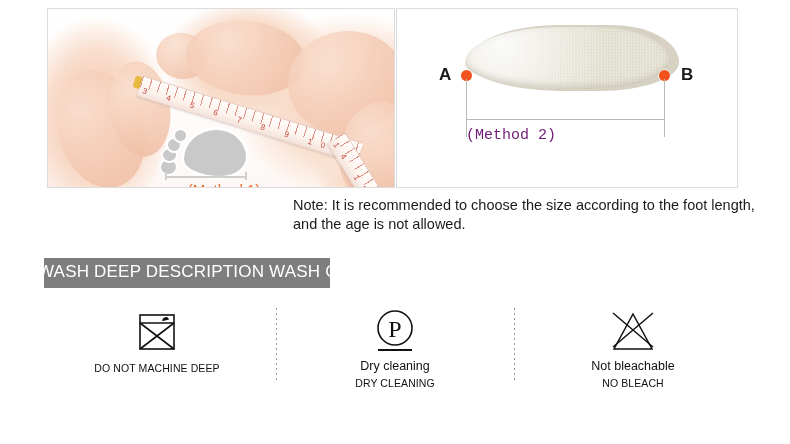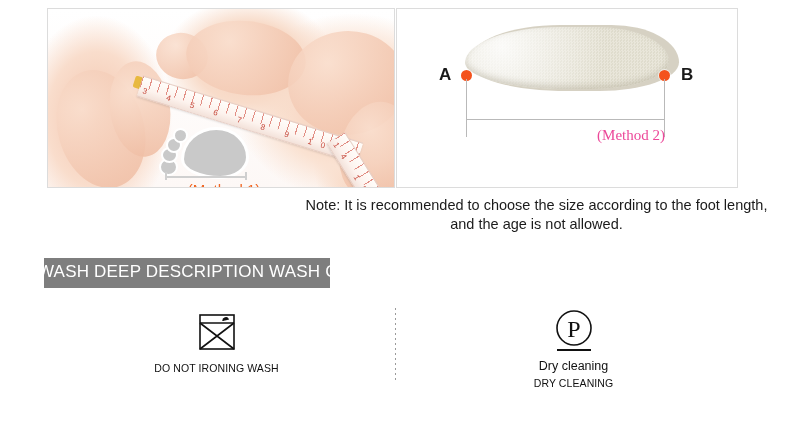--- a/index.html
+++ b/index.html
@@ -211,37 +211,36 @@
   #measure-line-m2 {
     position: absolute;
     left: 69px; top: 110px;
     width: 199px; height: 1px;
     background: #b9b9b9;
   }
   #method2-caption {
     position: absolute;
     left: 69px; top: 118px;
     width: 199px;
-    text-align: right;
+    text-align: left;
     font-size: 15px;
-    color: #ec4899;
-    font-family: Liberation Serif, serif;
+    color: #701a75;
+    font-family: Liberation Mono, monospace;
     white-space: nowrap;
   }
 
   
   #note-text {
     position: absolute;
     left: 293px; top: 196px;
     width: 487px;
     font-size: 14.5px;
     line-height: 19px;
     color: #1b1b1b;
     font-family: "Liberation Sans", sans-serif;
-    text-align: center;
   }
 
   
   #wash-banner {
     position: absolute;
     left: 44px; top: 258px;
     width: 286px; height: 30px;
     background: #7e7e7e;
     overflow: hidden;
   }
@@ -366,30 +365,40 @@
 
   <div class="care-item">
     <div class="care-glyph">
       <svg width="48" height="46" viewBox="0 0 48 46" fill="none" stroke="#111" stroke-width="1.6">
         <rect x="7" y="6" width="34" height="34"></rect>
         <path d="M7 14 L41 14"></path>
         <path d="M30 12 C30 9, 34 8, 35 10 L31 11"></path>
         <path d="M7 14 L41 40 M41 14 L7 40"></path>
       </svg>
     </div>
-    <div class="care-label-sub">DO NOT IRONING WASH</div>
+    <div class="care-label-sub">DO NOT MACHINE DEEP</div>
   </div>
 
   <div class="care-item">
     <div class="care-glyph">
       <svg width="50" height="48" viewBox="0 0 50 48" fill="none" stroke="#111" stroke-width="1.6">
         <circle cx="25" cy="20" r="17"></circle>
         <text x="25" y="29" text-anchor="middle" font-family="Liberation Serif, serif" font-size="24" fill="#111" stroke="none">P</text>
         <path d="M8 42 L42 42" stroke-width="2"></path>
       </svg>
     </div>
     <div class="care-label-main">Dry cleaning</div>
     <div class="care-label-sub">DRY CLEANING</div>
   </div>
 
+  <div class="care-item">
+    <div class="care-glyph">
+      <svg width="52" height="46" viewBox="0 0 52 46" fill="none" stroke="#111" stroke-width="1.5">
+        <path d="M26 5 L45 40 L7 40 Z"></path>
+        <path d="M6 4 L46 38 M46 4 L6 38"></path>
+      </svg>
+    </div>
+    <div class="care-label-main">Not bleachable</div>
+    <div class="care-label-sub">NO BLEACH</div>
+  </div>
 
 
 </div>
 
 </body></html>

